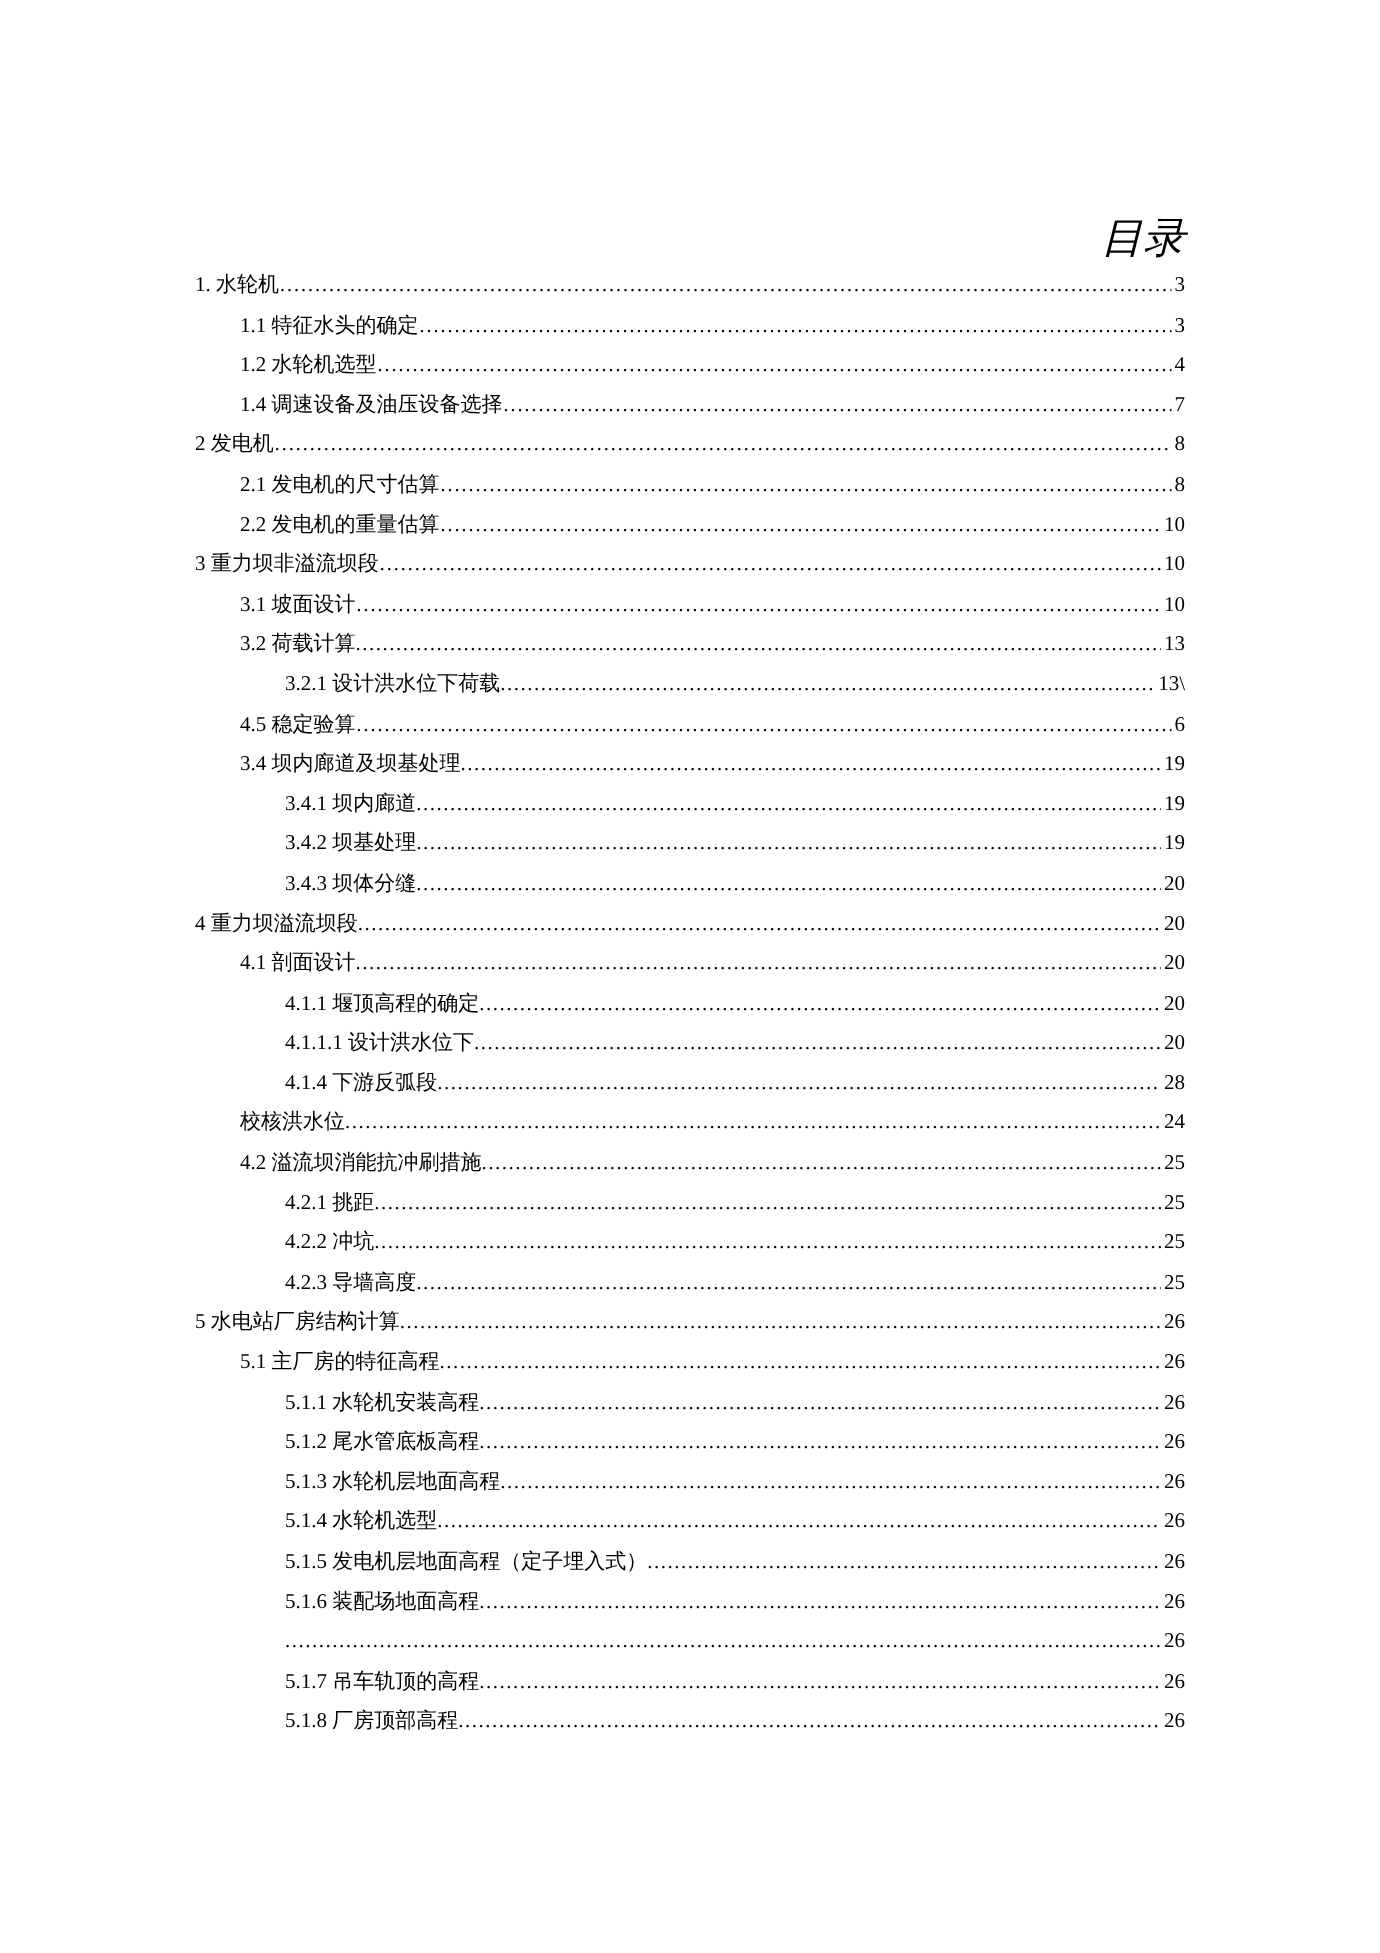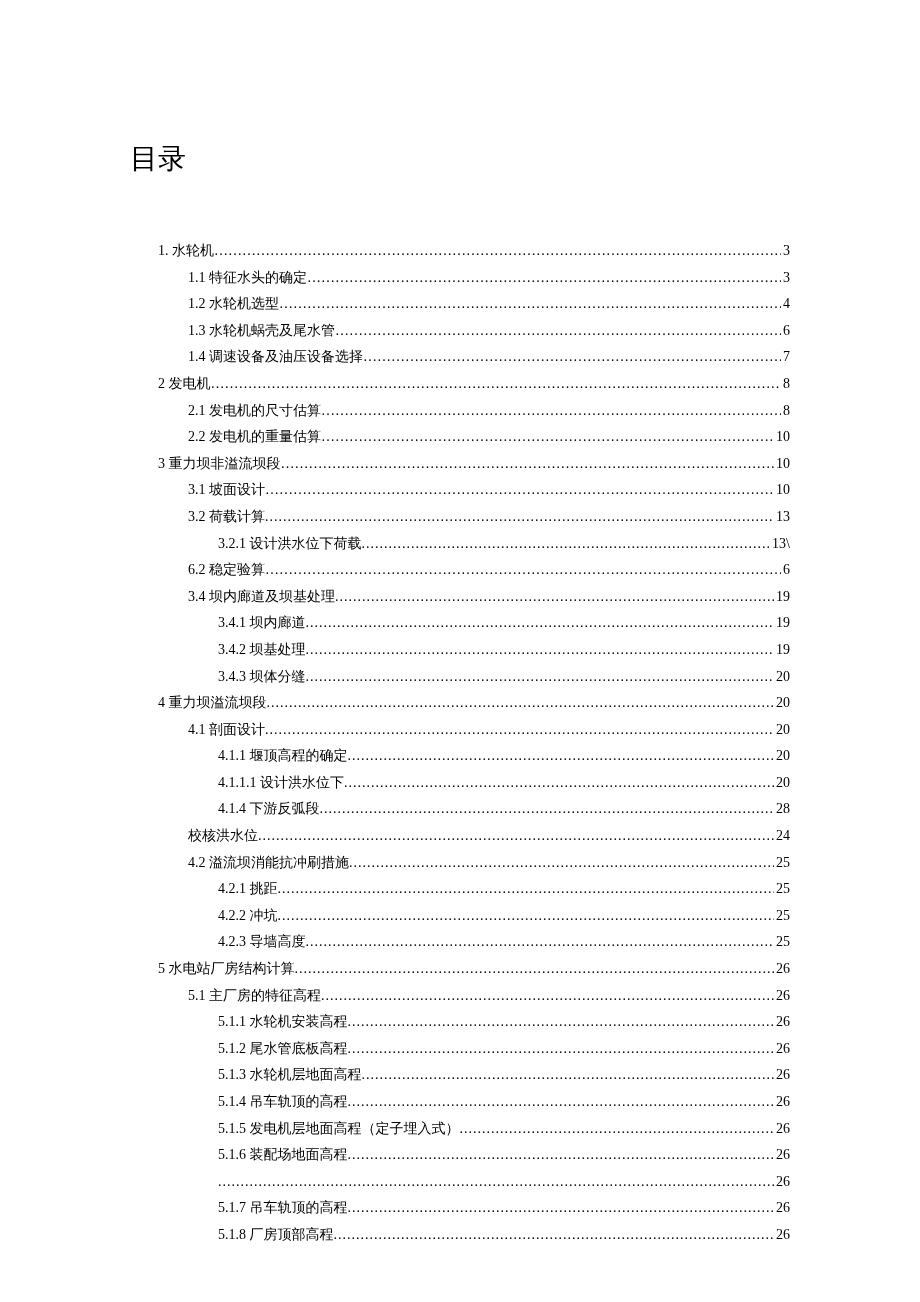--- a/index.html
+++ b/index.html
@@ -9,35 +9,34 @@
     }
     body {
       background: #fff;
       font-family: "SimSun", "宋体", serif;
       width: 920px;
       margin: 0 auto;
       padding: 140px 130px 60px 130px;
       color: #000;
     }
     .title {
-      text-align: left;
+      text-align: right;
       font-size: 28px;
       font-weight: normal;
-      margin-bottom: 60px;
       font-family: "SimSun", "宋体", serif;
+      font-style: italic;
     }
     .toc {
       font-size: 14px;
       line-height: 1.9;
     }
     .toc-row {
       display: flex;
       align-items: center;
       white-space: nowrap;
-      margin-left: 28px;
     }
     .toc-label {
       flex-shrink: 0;
     }
     .toc-leader {
       flex: 1;
       overflow: hidden;
       position: relative;
       min-width: 10px;
     }
@@ -74,70 +73,65 @@
       <span class="toc-label">1.1 特征水头的确定</span>
       <span class="toc-leader dots"></span>
       <span class="toc-page">3</span>
     </div>
     <div class="toc-row indent-1">
       <span class="toc-label">1.2 水轮机选型</span>
       <span class="toc-leader dots"></span>
       <span class="toc-page">4</span>
     </div>
     <div class="toc-row indent-1">
-      <span class="toc-label">1.3 水轮机蜗壳及尾水管</span>
+      <span class="toc-label">1.4 调速设备及油压设备选择</span>
+      <span class="toc-leader dots"></span>
+      <span class="toc-page">7</span>
+    </div>
+    <div class="toc-row indent-0">
+      <span class="toc-label">2 发电机</span>
+      <span class="toc-leader dots"></span>
+      <span class="toc-page">8</span>
+    </div>
+    <div class="toc-row indent-1">
+      <span class="toc-label">2.1 发电机的尺寸估算</span>
+      <span class="toc-leader dots"></span>
+      <span class="toc-page">8</span>
+    </div>
+    <div class="toc-row indent-1">
+      <span class="toc-label">2.2 发电机的重量估算</span>
+      <span class="toc-leader dots"></span>
+      <span class="toc-page">10</span>
+    </div>
+    <div class="toc-row indent-0">
+      <span class="toc-label">3  重力坝非溢流坝段</span>
+      <span class="toc-leader dots"></span>
+      <span class="toc-page">10</span>
+    </div>
+    <div class="toc-row indent-1">
+      <span class="toc-label">3.1 坡面设计</span>
+      <span class="toc-leader dots"></span>
+      <span class="toc-page">10</span>
+    </div>
+    <div class="toc-row indent-1">
+      <span class="toc-label">3.2 荷载计算</span>
+      <span class="toc-leader periods"></span>
+      <span class="toc-page">13</span>
+    </div>
+    <div class="toc-row indent-2">
+      <span class="toc-label">3.2.1 设计洪水位下荷载</span>
+      <span class="toc-leader periods"></span>
+      <span class="toc-page">13\</span>
+    </div>
+    <div class="toc-row indent-1">
+      <span class="toc-label">4.5 稳定验算</span>
       <span class="toc-leader dots"></span>
       <span class="toc-page">6</span>
     </div>
     <div class="toc-row indent-1">
-      <span class="toc-label">1.4 调速设备及油压设备选择</span>
-      <span class="toc-leader dots"></span>
-      <span class="toc-page">7</span>
-    </div>
-    <div class="toc-row indent-0">
-      <span class="toc-label">2 发电机</span>
-      <span class="toc-leader dots"></span>
-      <span class="toc-page">8</span>
-    </div>
-    <div class="toc-row indent-1">
-      <span class="toc-label">2.1 发电机的尺寸估算</span>
-      <span class="toc-leader dots"></span>
-      <span class="toc-page">8</span>
-    </div>
-    <div class="toc-row indent-1">
-      <span class="toc-label">2.2 发电机的重量估算</span>
-      <span class="toc-leader dots"></span>
-      <span class="toc-page">10</span>
-    </div>
-    <div class="toc-row indent-0">
-      <span class="toc-label">3  重力坝非溢流坝段</span>
-      <span class="toc-leader dots"></span>
-      <span class="toc-page">10</span>
-    </div>
-    <div class="toc-row indent-1">
-      <span class="toc-label">3.1 坡面设计</span>
-      <span class="toc-leader dots"></span>
-      <span class="toc-page">10</span>
-    </div>
-    <div class="toc-row indent-1">
-      <span class="toc-label">3.2 荷载计算</span>
-      <span class="toc-leader periods"></span>
-      <span class="toc-page">13</span>
-    </div>
-    <div class="toc-row indent-2">
-      <span class="toc-label">3.2.1 设计洪水位下荷载</span>
-      <span class="toc-leader periods"></span>
-      <span class="toc-page">13\</span>
-    </div>
-    <div class="toc-row indent-1">
-      <span class="toc-label">6.2 稳定验算</span>
-      <span class="toc-leader dots"></span>
-      <span class="toc-page">6</span>
-    </div>
-    <div class="toc-row indent-1">
       <span class="toc-label">3.4 坝内廊道及坝基处理</span>
       <span class="toc-leader periods"></span>
       <span class="toc-page">19</span>
     </div>
     <div class="toc-row indent-2">
       <span class="toc-label">3.4.1 坝内廊道</span>
       <span class="toc-leader periods"></span>
       <span class="toc-page">19</span>
     </div>
     <div class="toc-row indent-2">
@@ -219,21 +213,21 @@
       <span class="toc-label">5.1.2 尾水管底板高程</span>
       <span class="toc-leader periods"></span>
       <span class="toc-page">26</span>
     </div>
     <div class="toc-row indent-2">
       <span class="toc-label">5.1.3 水轮机层地面高程</span>
       <span class="toc-leader periods"></span>
       <span class="toc-page">26</span>
     </div>
     <div class="toc-row indent-2">
-      <span class="toc-label">5.1.4 吊车轨顶的高程</span>
+      <span class="toc-label">5.1.4 水轮机选型</span>
       <span class="toc-leader periods"></span>
       <span class="toc-page">26</span>
     </div>
     <div class="toc-row indent-2">
       <span class="toc-label">5.1.5 发电机层地面高程（定子埋入式）</span>
       <span class="toc-leader periods"></span>
       <span class="toc-page">26</span>
     </div>
     <div class="toc-row indent-2">
       <span class="toc-label">5.1.6 装配场地面高程</span>

